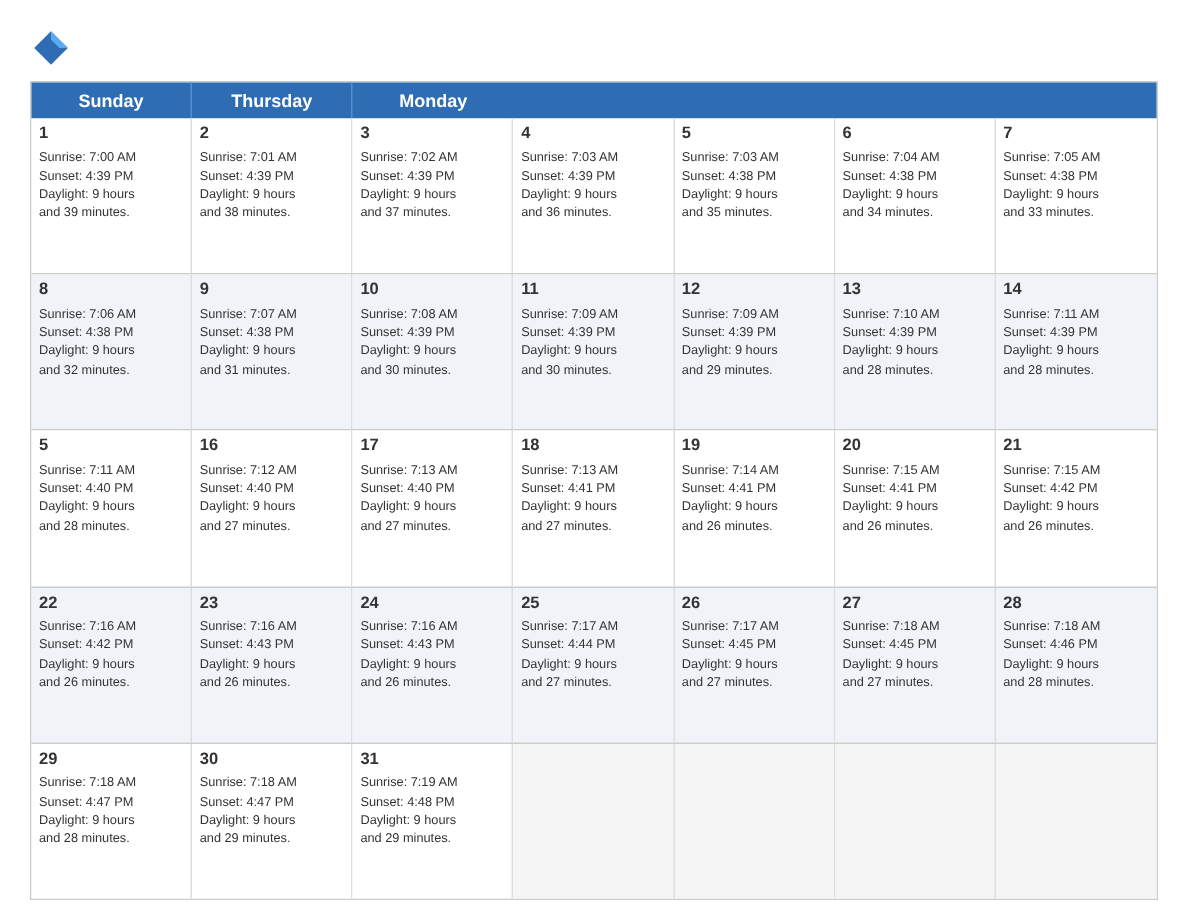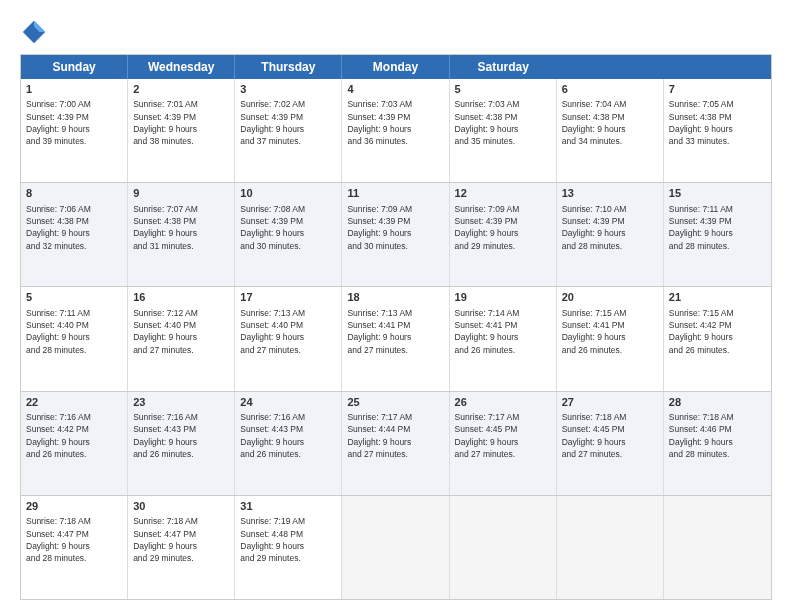--- a/index.html
+++ b/index.html
@@ -124,24 +124,22 @@
     </div>
     <div class="title-block">
       <div class="month-title"></div>
       <div class="location-title"></div>
     </div>
   </div>
 
   <div class="calendar">
     <div class="cal-header">
     <div class="cal-header-cell">Sunday</div>
-        <div class="cal-header-cell">Wednesday</div>
         <div class="cal-header-cell">Thursday</div>
         <div class="cal-header-cell">Monday</div>
-        <div class="cal-header-cell">Saturday</div>
       </div>
     <div class="cal-body">
     <div class="cal-row">
           <div class="cal-cell">
             <span class="day-num">1</span>
             <div class="cell-text">Sunrise: 7:00 AM<br>Sunset: 4:39 PM<br>Daylight: 9 hours<br>and 39 minutes.</div>
           </div>
           <div class="cal-cell">
             <span class="day-num">2</span>
             <div class="cell-text">Sunrise: 7:01 AM<br>Sunset: 4:39 PM<br>Daylight: 9 hours<br>and 38 minutes.</div>
@@ -186,21 +184,21 @@
           </div>
           <div class="cal-cell shaded">
             <span class="day-num">12</span>
             <div class="cell-text">Sunrise: 7:09 AM<br>Sunset: 4:39 PM<br>Daylight: 9 hours<br>and 29 minutes.</div>
           </div>
           <div class="cal-cell shaded">
             <span class="day-num">13</span>
             <div class="cell-text">Sunrise: 7:10 AM<br>Sunset: 4:39 PM<br>Daylight: 9 hours<br>and 28 minutes.</div>
           </div>
           <div class="cal-cell shaded">
-            <span class="day-num">15</span>
+            <span class="day-num">14</span>
             <div class="cell-text">Sunrise: 7:11 AM<br>Sunset: 4:39 PM<br>Daylight: 9 hours<br>and 28 minutes.</div>
           </div>
         </div>
         <div class="cal-row">
           <div class="cal-cell">
             <span class="day-num">5</span>
             <div class="cell-text">Sunrise: 7:11 AM<br>Sunset: 4:40 PM<br>Daylight: 9 hours<br>and 28 minutes.</div>
           </div>
           <div class="cal-cell">
             <span class="day-num">16</span>

